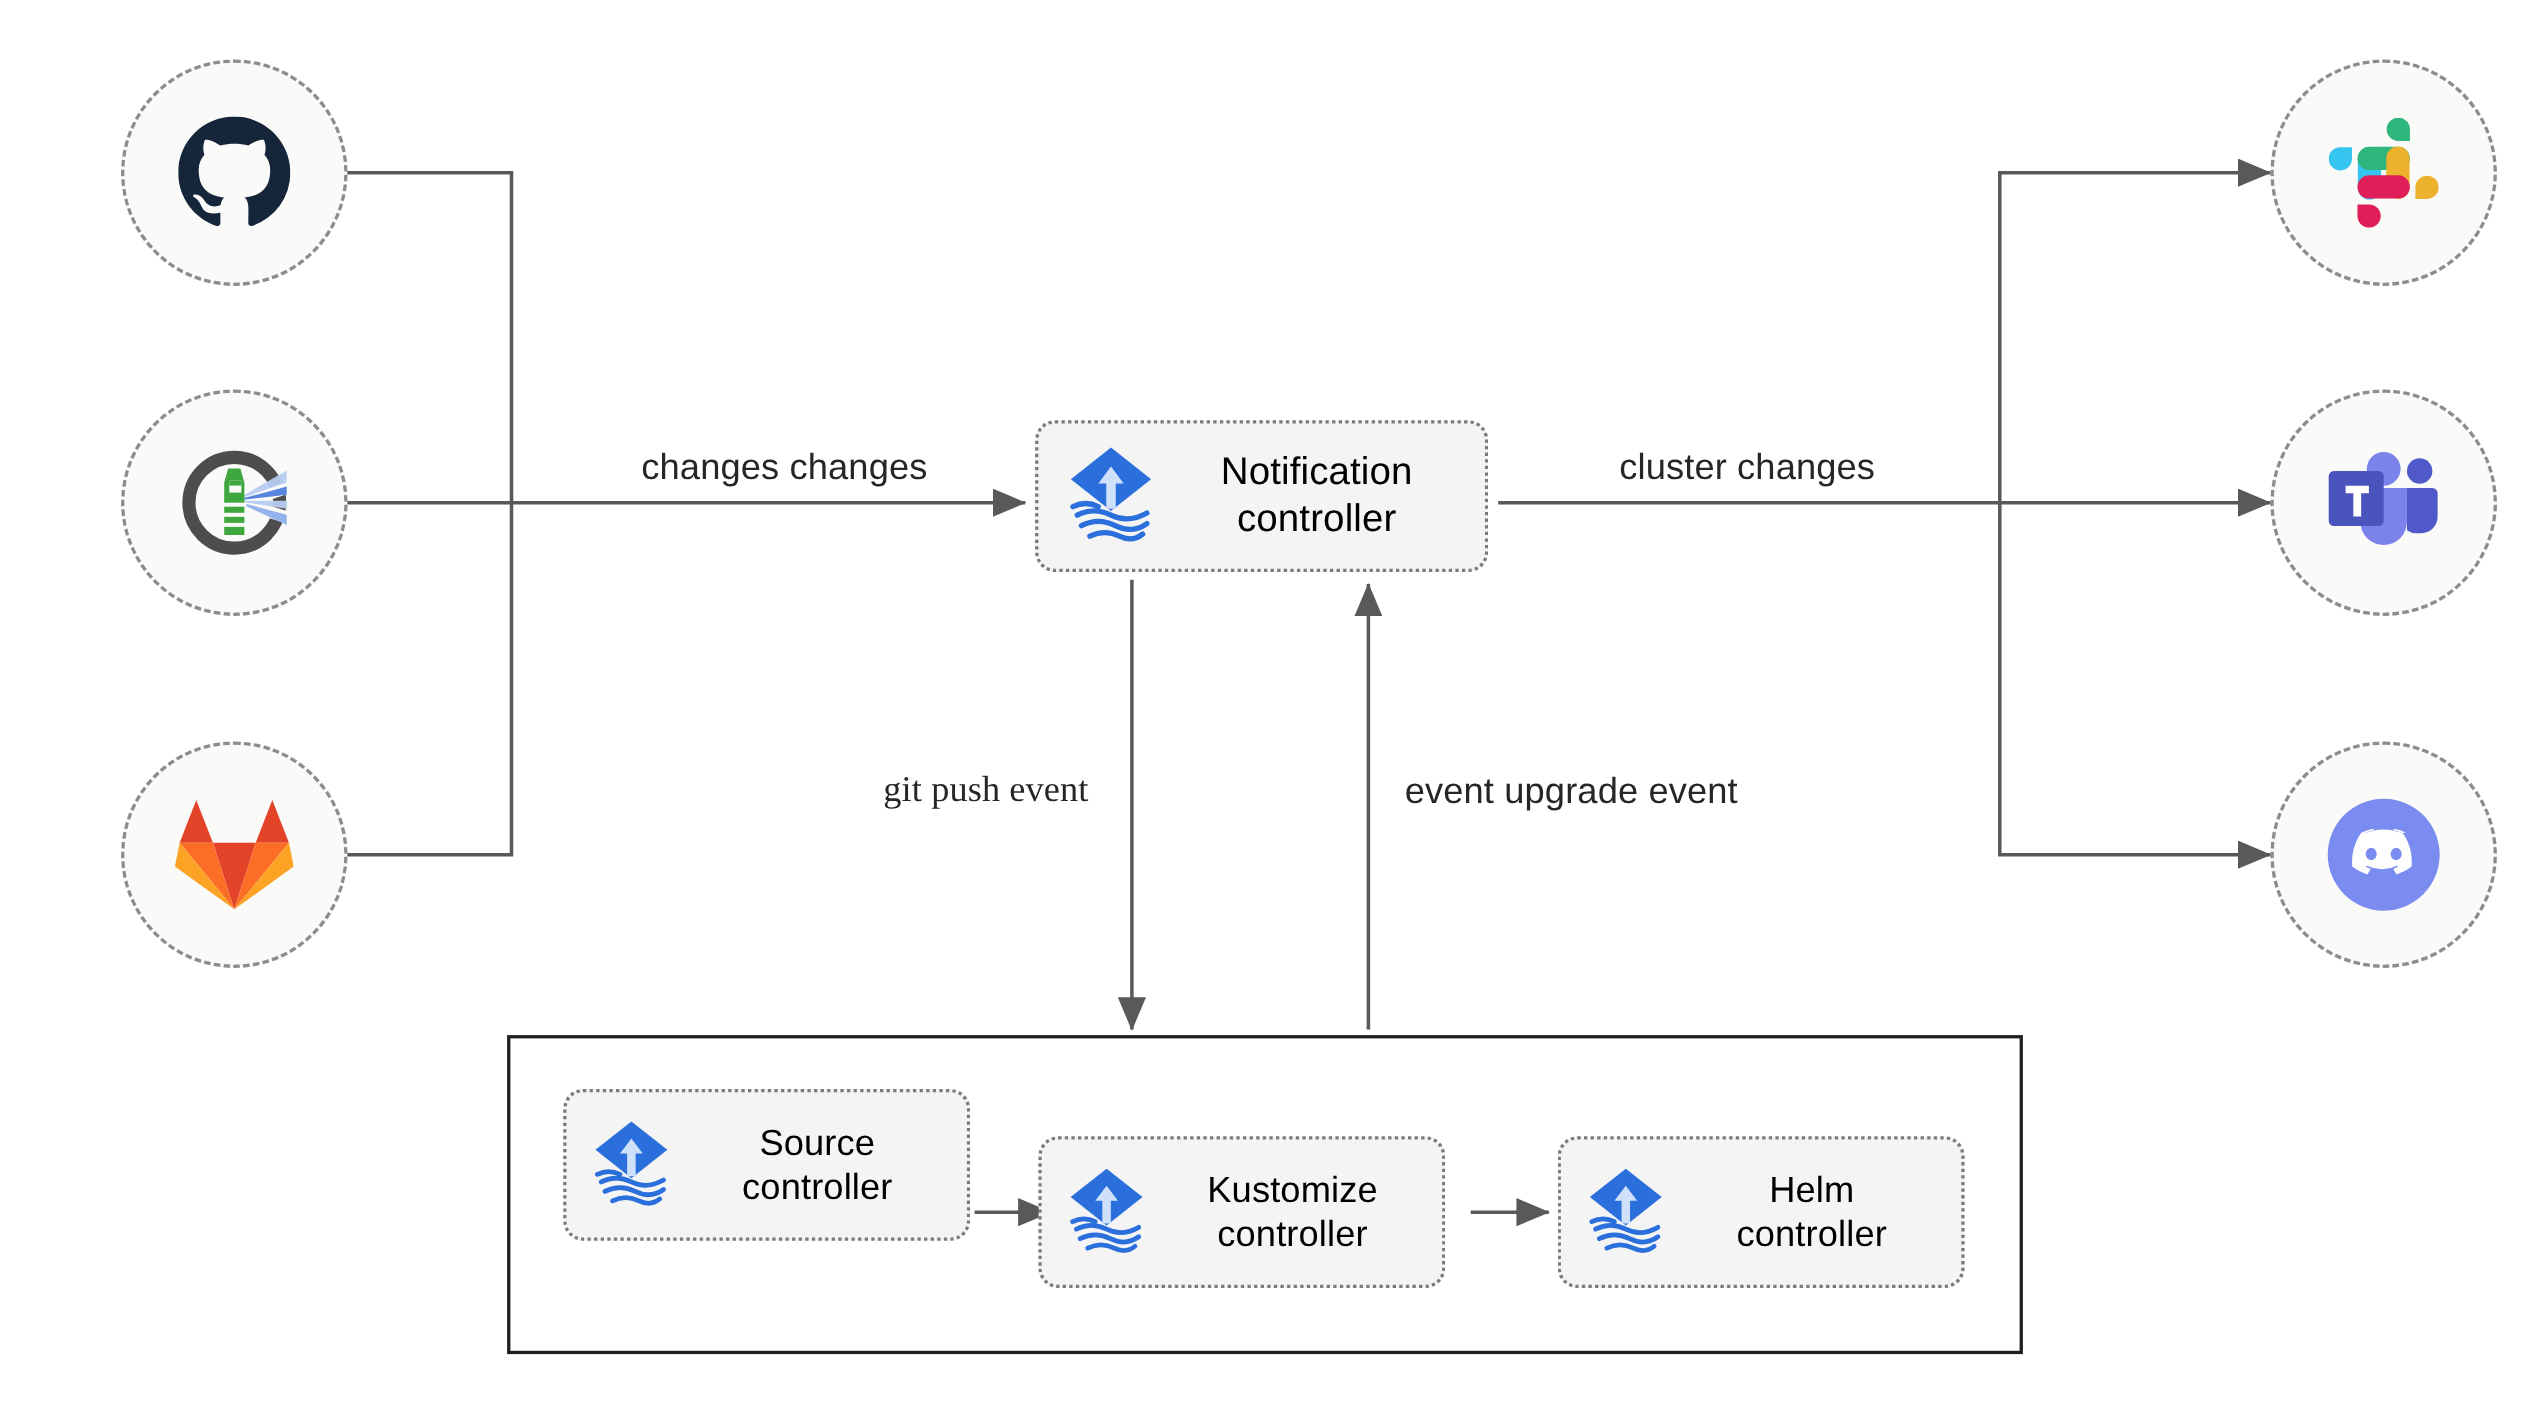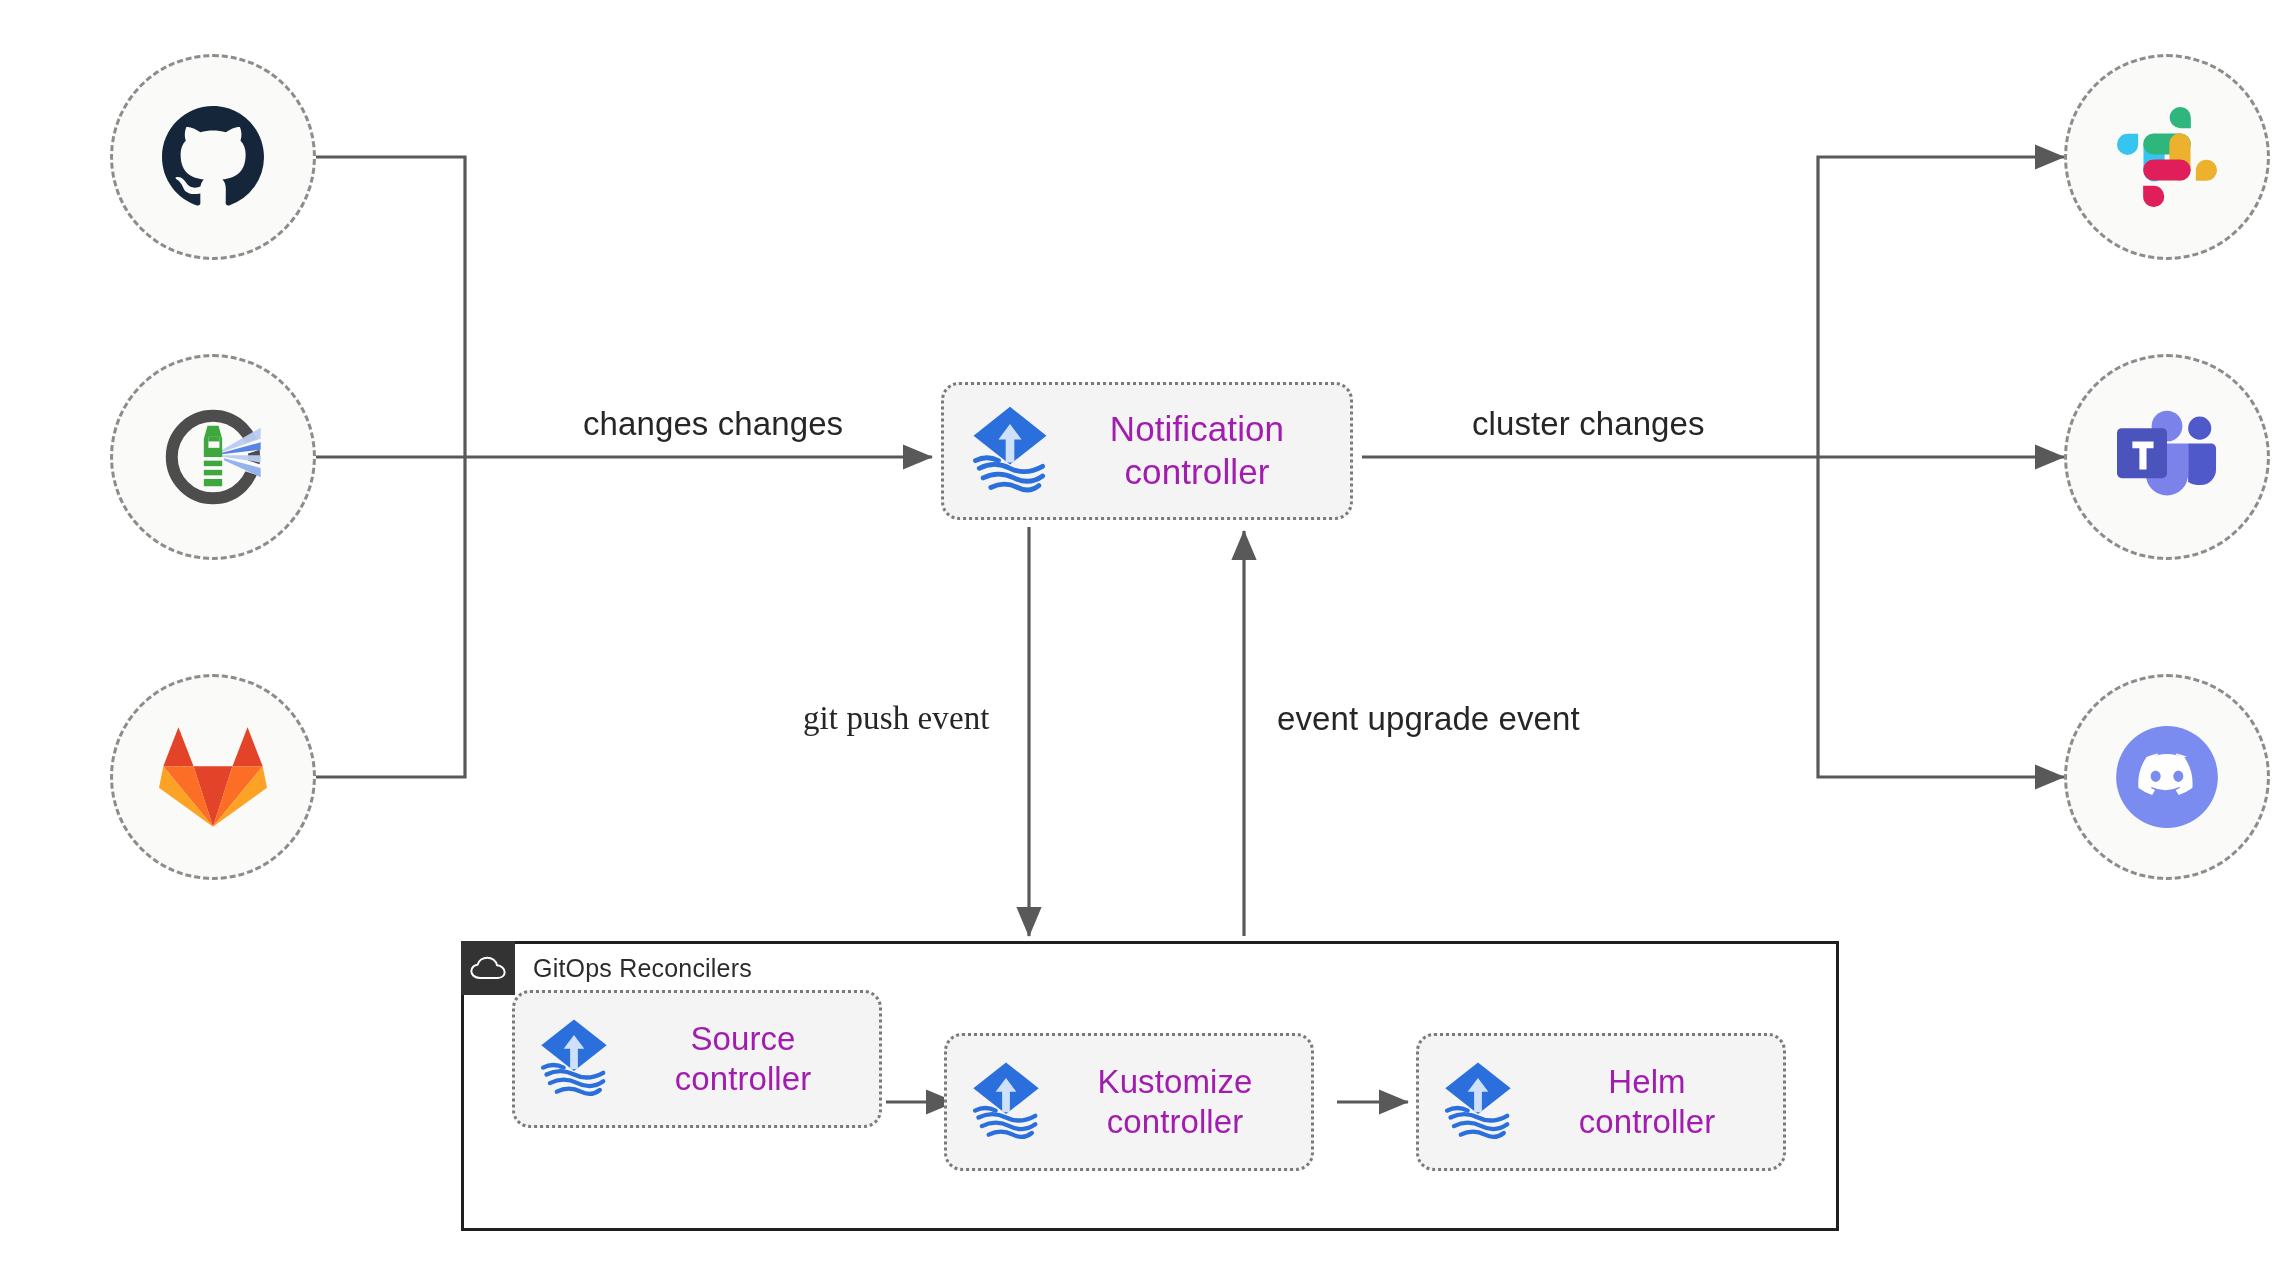--- a/index.html
+++ b/index.html
@@ -30,21 +30,21 @@
     background:#f4f4f4;
     border:3px dotted #7a7a7a;
     border-radius:18px;
     box-sizing:border-box;
     display:flex;align-items:center;
   }
   .ctrl-logo{flex:0 0 auto;display:flex;align-items:center;justify-content:center;}
   .ctrl-label{
     flex:1 1 auto;
     text-align:center;
-    color:#a21caf;
+    color:#000000;
     line-height:1.22;
     white-space:pre-line;
     letter-spacing:.1px;
   }
 
   #notification-controller{left:941px;top:382px;width:412px;height:138px;padding:0 14px 0 18px;}
   #notification-controller .ctrl-label{font-size:35px;}
 
   .sub-ctrl{height:138px;padding:0 10px 0 16px;}
   .sub-ctrl .ctrl-label{font-size:33px;}
@@ -212,29 +212,20 @@
           <path d="M30 88 Q44 81 58 88 Q70 94 80 86"></path>
           <path d="M14 60 Q26 54 38 60"></path>
         </g>
       </svg>
     </span>
     <span class="ctrl-label">Notification
 controller</span>
   </div>
 
   <div id="reconcilers-group"></div>
-  <div id="reconcilers-header">
-    <span id="reconcilers-icon">
-      <svg width="36" height="26" viewBox="0 0 40 28" aria-hidden="true">
-        <path d="M11 25 C5 25 1.5 21.5 1.5 17.5 C1.5 13.8 4.5 10.7 8.4 10.4 C9.8 5.6 14.2 2.5 19.2 2.5
-          C24.6 2.5 29 6.1 30 11 C34.6 11.3 38.5 14.6 38.5 18.6 C38.5 22.4 35.2 25 30.8 25 Z" fill="none" stroke="#ffffff" stroke-width="2.2" stroke-linejoin="round"></path>
-      </svg>
-    </span>
-    <span id="reconcilers-title">GitOps Reconcilers</span>
-  </div>
 
   <div class="ctrl-box sub-ctrl" id="source-controller">
     <span class="ctrl-logo">
       <svg width="86" height="86" viewBox="0 0 100 100" aria-hidden="true">
         <path d="M50 4 L88 34 L50 64 L12 34 Z" fill="#2a6fdb"></path>
         <path d="M50 22 L62 38 L54.5 38 L54.5 62 L45.5 62 L45.5 38 L38 38 Z" fill="#cfe0fa"></path>
         <g fill="none" stroke="#2a6fdb" stroke-width="5" stroke-linecap="round">
           <path d="M18 68 Q34 60 50 68 Q66 76 84 66"></path>
           <path d="M22 78 Q38 70 54 78 Q70 86 84 76"></path>
           <path d="M30 88 Q44 81 58 88 Q70 94 80 86"></path>

